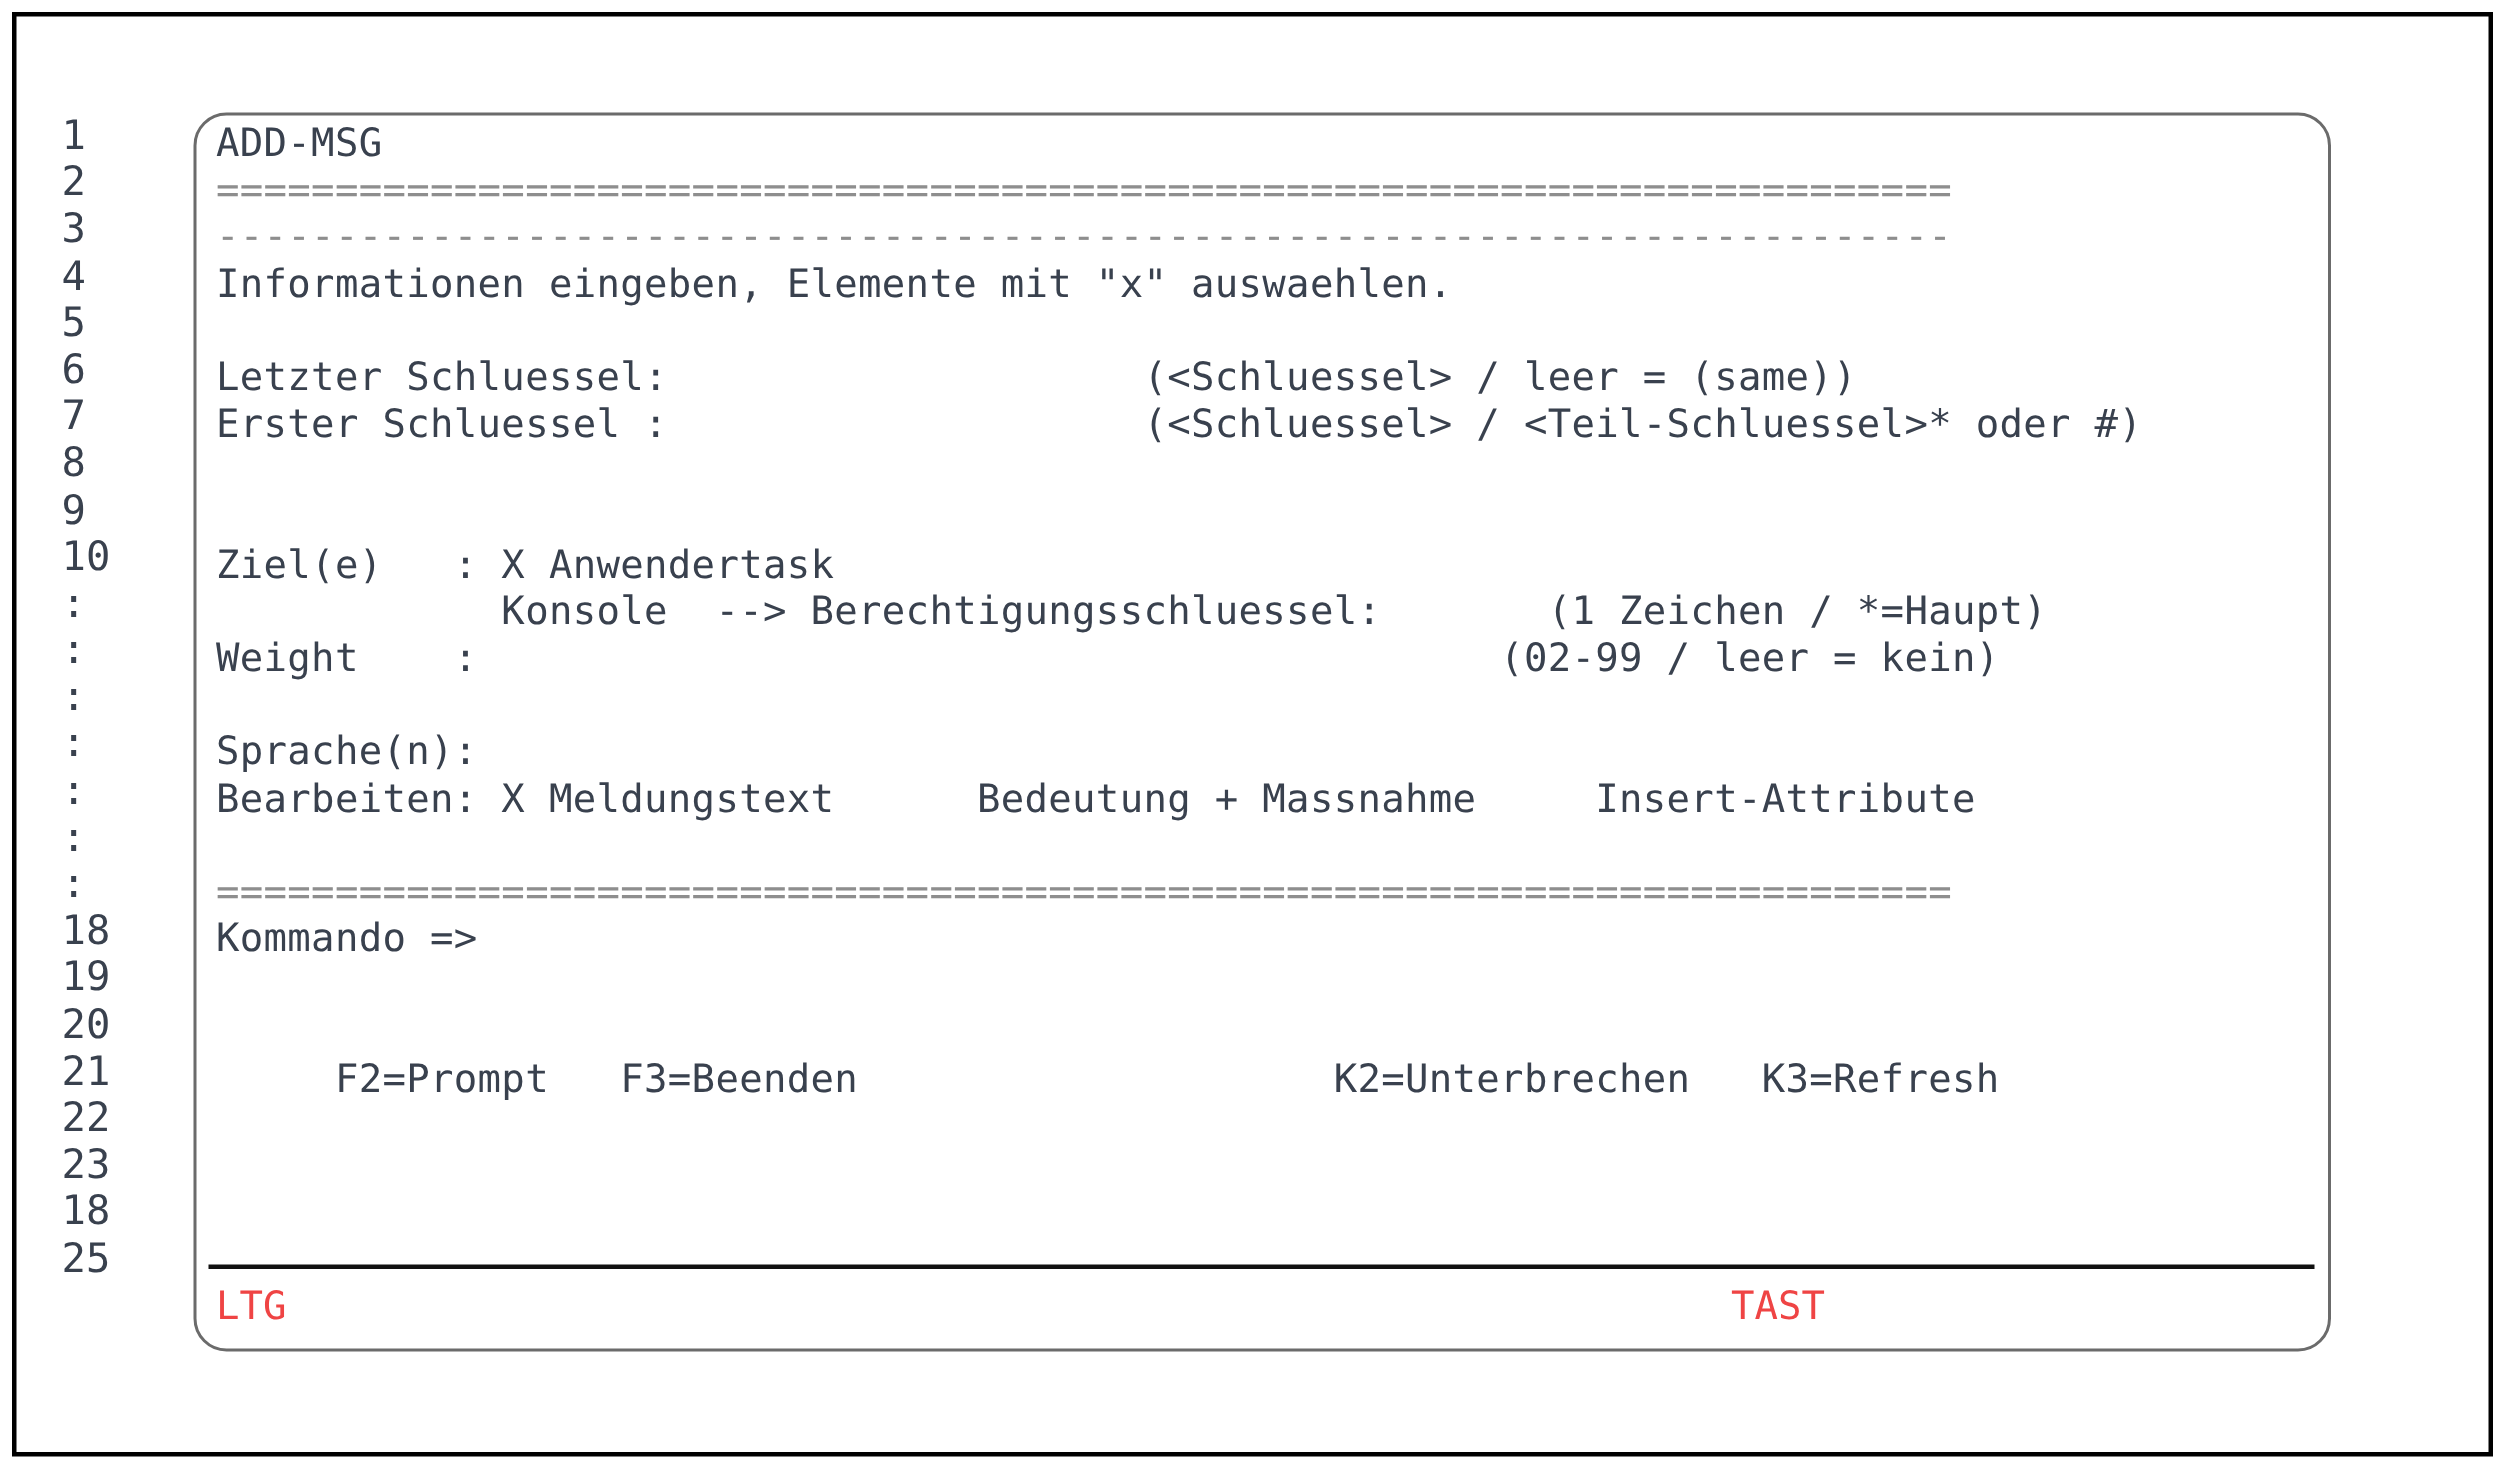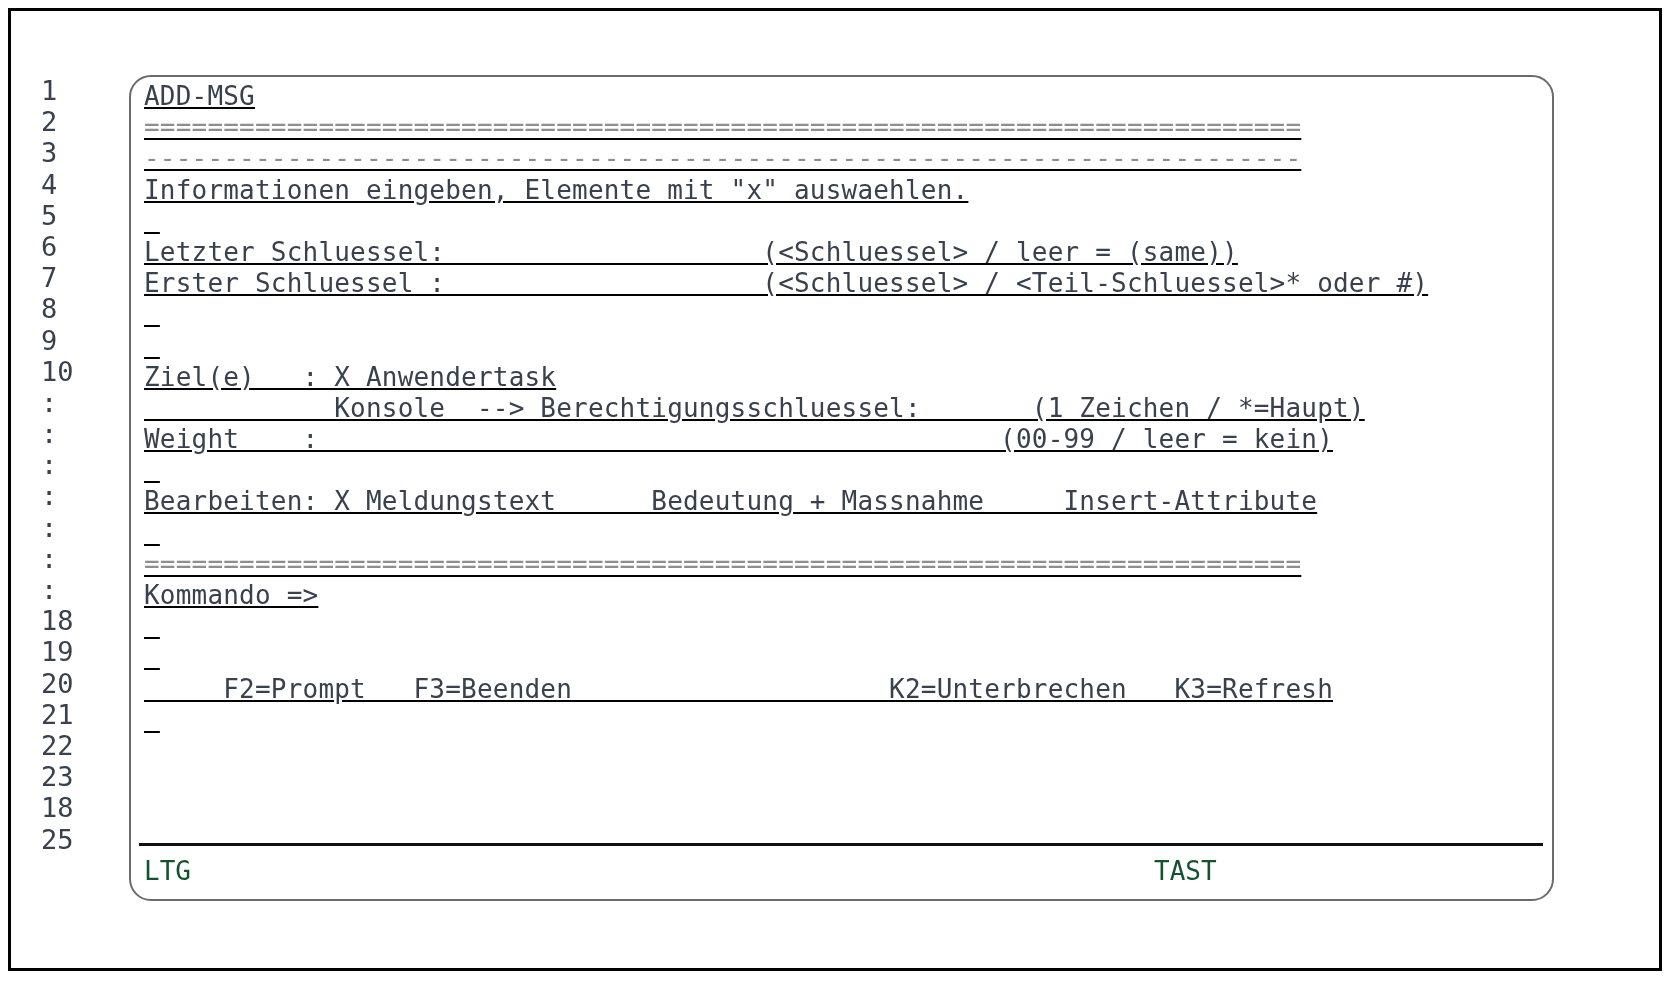--- a/index.html
+++ b/index.html
@@ -62,21 +62,20 @@
     background: #ffffff;
   }
 
   
   #screen {
     position: absolute;
     left: 133px;
     top: 70px;
     width: 1400px;
     height: 760px;
-    text-decoration: underline;
   }
   .srow {
     height: 31.2px;
     line-height: 31.2px;
     font-size: 26px;
     color: #39414e;
     white-space: pre;
     font-family: "DejaVu Sans Mono", "Liberation Mono", monospace;
     letter-spacing: 0.2px;
   }
@@ -97,21 +96,21 @@
     border-top: 3px solid #111111;
   }
   #status-bar {
     position: absolute;
     left: 133px;
     top: 840px;
     width: 1400px;
     height: 40px;
     font-size: 26px;
     line-height: 40px;
-    color: #14532d;
+    color: #ef4444;
     white-space: pre;
     font-family: "DejaVu Sans Mono", "Liberation Mono", monospace;
   }
   #status-left {
     position: absolute;
     left: 0;
     top: 0;
   }
   #status-right {
     position: absolute;
@@ -159,22 +158,23 @@
       <div class="srow rule">=========================================================================</div>
       <div class="srow rule">-------------------------------------------------------------------------</div>
       <div class="srow">Informationen eingeben, Elemente mit "x" auswaehlen.</div>
       <div class="srow blank"> </div>
       <div class="srow">Letzter Schluessel:                    (&lt;Schluessel&gt; / leer = (same))</div>
       <div class="srow">Erster Schluessel :                    (&lt;Schluessel&gt; / &lt;Teil-Schluessel&gt;* oder #)</div>
       <div class="srow blank"> </div>
       <div class="srow blank"> </div>
       <div class="srow">Ziel(e)   : X Anwendertask</div>
       <div class="srow">            Konsole  --&gt; Berechtigungsschluessel:       (1 Zeichen / *=Haupt)</div>
-      <div class="srow">Weight    :                                           (00-99 / leer = kein)</div>
+      <div class="srow">Weight    :                                           (02-99 / leer = kein)</div>
       <div class="srow blank"> </div>
+      <div class="srow">Sprache(n):</div>
       <div class="srow">Bearbeiten: X Meldungstext      Bedeutung + Massnahme     Insert-Attribute</div>
       <div class="srow blank"> </div>
       <div class="srow rule">=========================================================================</div>
       <div class="srow">Kommando =&gt;</div>
       <div class="srow blank"> </div>
       <div class="srow blank"> </div>
       <div class="srow">     F2=Prompt   F3=Beenden                    K2=Unterbrechen   K3=Refresh</div>
       <div class="srow blank"> </div>
     </div>
 

